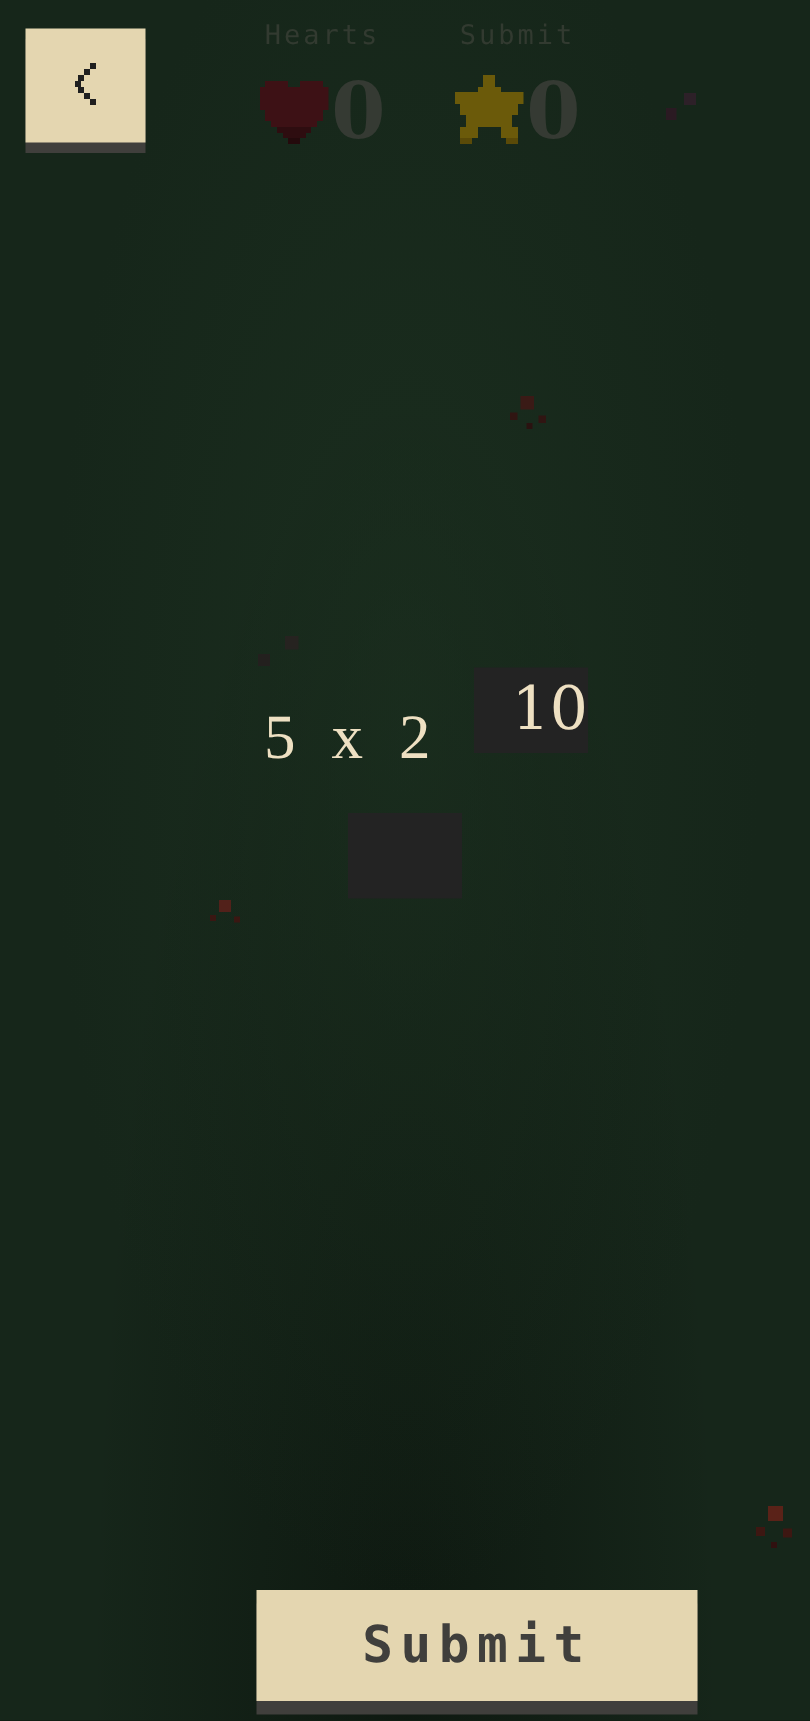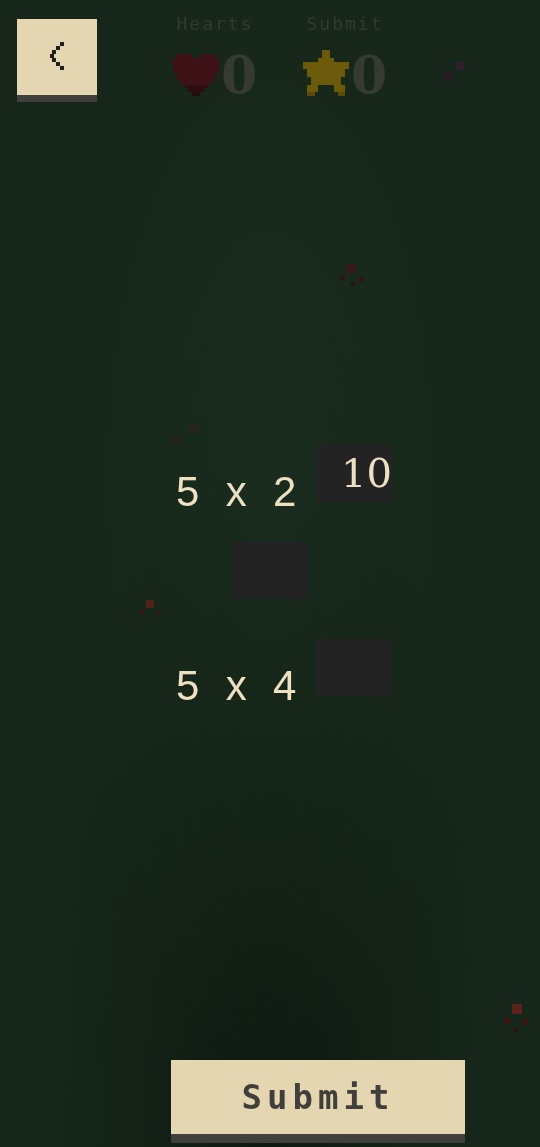--- a/index.html
+++ b/index.html
@@ -112,21 +112,21 @@
     width: 540px;
   }
   .prob-row {
     position: relative;
     height: 97px;
     display: flex;
     align-items: center;
     justify-content: center;
   }
   .prob-expr {
-    font-family: Liberation Sans, sans-serif;
+    font-family: Liberation Serif, serif;
     font-size: 42px;
     line-height: 44px;
     color: #eee0c2;
     letter-spacing: 1px;
     width: 168px;
     text-align: left;
     padding-left: 28px;
     box-sizing: border-box;
     white-space: pre;
     margin-top: 36px;
@@ -258,22 +258,18 @@
 
     <div class="prob-row">
       <div class="prob-expr">5  x  2</div>
       <input class="prob-input" type="text" value="10" style="">
     </div>
 
     <div class="prob-row">
       <input class="prob-input" type="text" value="" style="">
     </div>
 
-    <div class="prob-row">
-      <div class="prob-expr">5  x  4</div>
-      <input class="prob-input" type="text" value="" style="">
-    </div>
 
   </div>
 
   <button class="submit-btn">Submit</button>
 
 </div>
 
 </body></html>

